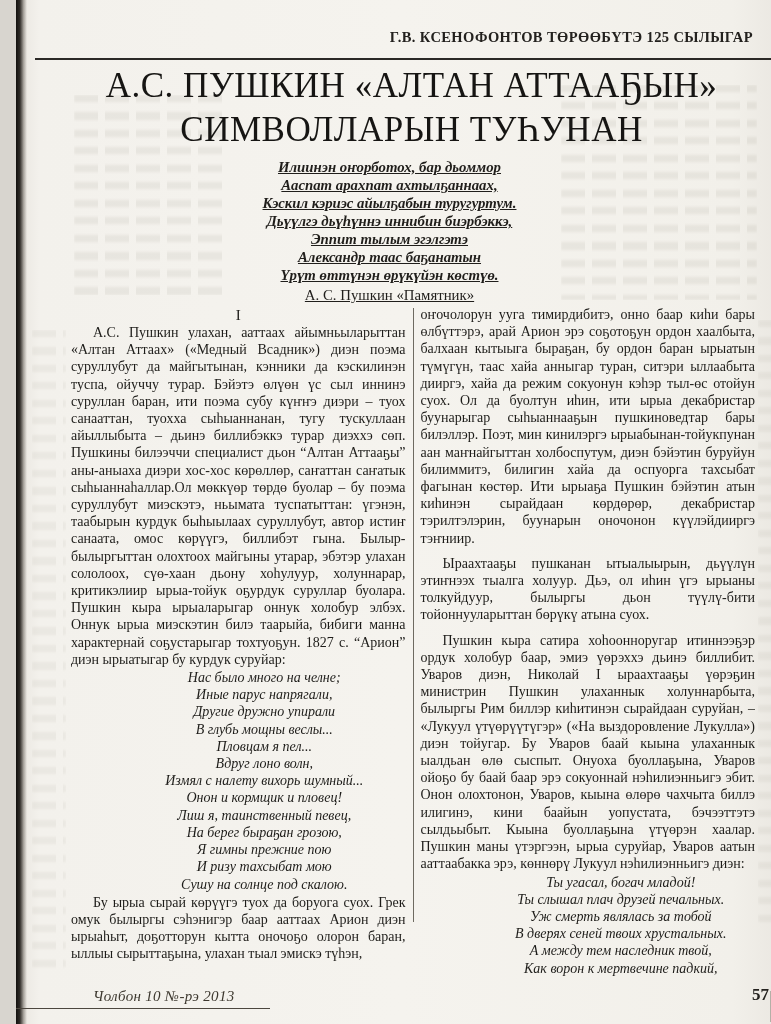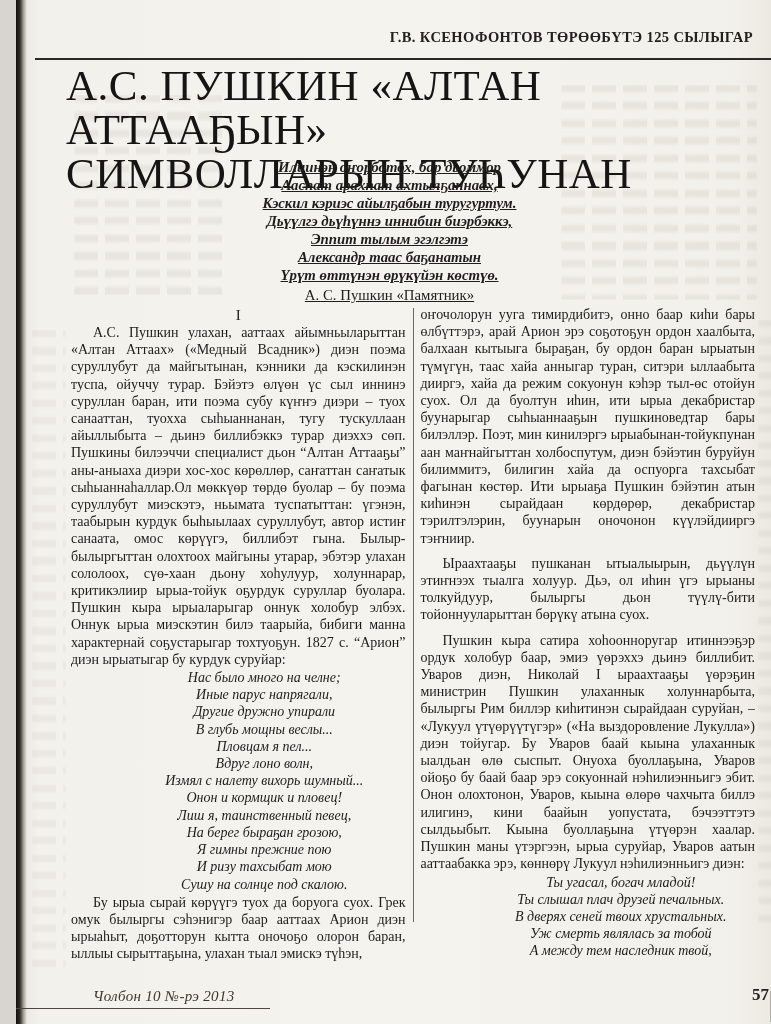--- a/index.html
+++ b/index.html
@@ -14,22 +14,22 @@
   .right-scan-edge{position:absolute;right:0;top:0;width:5px;height:100%;
     background:linear-gradient(270deg,#c9c5bc 0%,rgba(201,197,188,0) 100%);}
   .ghost{position:absolute;filter:blur(.8px);opacity:.5;pointer-events:none;
     background:repeating-linear-gradient(to bottom,rgba(105,96,80,.17) 0px,rgba(105,96,80,.17) 7px,transparent 7px,transparent 17.5px);
     -webkit-mask:repeating-linear-gradient(to right,#000 0 24px,transparent 24px 31px);
     mask:repeating-linear-gradient(to right,#000 0 24px,transparent 24px 31px);}
   
   .running-head{position:absolute;top:29px;right:34px;font-weight:bold;font-size:14.5px;letter-spacing:.4px;color:#23211e;}
   .head-rule{position:absolute;top:58px;left:19px;right:8px;border-top:2px solid #2b2926;}
   
-  .article-title{position:absolute;top:64px;left:50px;right:30px;text-align:left;
-    font-size:43px;line-height:44px;letter-spacing:.5px;color:#161513;}
+  .article-title{position:absolute;top:64px;left:50px;right:30px;text-align:center;
+    font-size:35px;line-height:44px;letter-spacing:.5px;color:#161513;}
   
   .epigraph{position:absolute;top:158px;left:0;right:24px;text-align:center;
     font-weight:bold;font-style:italic;font-size:14.8px;line-height:18px;color:#201e1b;text-decoration:underline;}
   .epigraph .attribution{font-weight:normal;font-style:normal;margin-top:2px;font-size:14.8px;}
   
   .columns{position:absolute;top:306px;left:55px;width:684px;height:676px;display:flex;overflow:hidden;}
   .col{flex:1 1 0;font-size:14px;line-height:17.2px;text-align:justify;color:#1d1c19;}
   .col-divider{width:1px;margin:2px 7px 60px 7px;background:#6e6a61;}
   .section-heading{text-align:center;font-size:15px;line-height:18px;}
   .col p{margin:0;text-indent:22px;}
@@ -101,23 +101,24 @@
       <p>Бу ырыа сырай көрүүгэ туох да боруога суох. Грек омук былыргы сэһэнигэр баар ааттаах Арион диэн ырыаһыт, доҕотторун кытта оночоҕо олорон баран, ыллыы сырыттаҕына, улахан тыал эмискэ түһэн,</p>
     </div>
     <div class="col-divider"></div>
     <div class="col">
       <p class="no-indent">оҥочолорун ууга тимирдибитэ, онно баар киһи бары өлбүттэрэ, арай Арион эрэ соҕотоҕун ордон хаалбыта, балхаан кытыыга быраҕан, бу ордон баран ырыатын түмүгүн, таас хайа анныгар туран, ситэри ыллаабыта дииргэ, хайа да режим сокуонун кэһэр тыл-өс отойун суох. Ол да буолтун иһин, ити ырыа декабристар буунарыгар сыһыаннааҕын пушкиноведтар бары билэллэр. Поэт, мин кинилэргэ ырыабынан-тойукпунан аан маҥнайгыттан холбоспутум, диэн бэйэтин буруйун билиммитэ, билигин хайа да оспуорга тахсыбат фагынан көстөр. Ити ырыаҕа Пушкин бэйэтин атын киһинэн сырайдаан көрдөрөр, декабристар тэрилтэлэрин, буунарын оночонон күүлэйдииргэ тэҥниир.</p>
       <p class="gap">Ыраахтааҕы пушканан ытыалыырын, дьүүлүн этиҥнээх тыалга холуур. Дьэ, ол иһин үгэ ырыаны толкуйдуур, былыргы дьон түүлү-бити тойоннууларыттан бөрүкү атына суох.</p>
       <p class="gap">Пушкин кыра сатира хоһоонноругар итиннээҕэр ордук холобур баар, эмиэ үөрэххэ дьинэ биллибит. Уваров диэн, Николай I ыраахтааҕы үөрэҕин министрин Пушкин улаханнык холуннарбыта, былыргы Рим биллэр киһитинэн сырайдаан суруйан, – «Лукуул үтүөрүүтүгэр» («На выздоровление Лукулла») диэн тойугар. Бу Уваров баай кыына улаханнык ыалдьан өлө сыспыт. Онуоха буоллаҕына, Уваров ойоҕо бу баай баар эрэ сокуоннай нэһилиэнньигэ эбит. Онон олохтонон, Уваров, кыына өлөрө чахчыта биллэ илигинэ, кини баайын уопустата, бэчээттэтэ сылдьыбыт. Кыына буоллаҕына үтүөрэн хаалар. Пушкин маны үтэргээн, ырыа суруйар, Уваров аатын ааттаабакка эрэ, көннөрү Лукуул нэһилиэнньигэ диэн:</p>
       <div class="poem right-poem">
           <div class="poem-line">Ты  угасал, богач младой!</div>
           <div class="poem-line">Ты слышал плач друзей печальных.</div>
+          <div class="poem-line">Уж смерть являлась за тобой</div>
           <div class="poem-line">В дверях сеней твоих хрустальных.</div>
-          <div class="poem-line">Уж смерть являлась за тобой</div>
           <div class="poem-line">А между тем наследник твой,</div>
+          <div class="poem-line">Как ворон к мертвечине падкий,</div>
         </div>
     </div>
   </div>
 
   <div class="footer-rule"></div>
   <div class="footer-journal">Чолбон 10 №-рэ 2013</div>
   <div class="page-number">57</div>
   <div class="page-gray-block"></div>
 
 </div>

